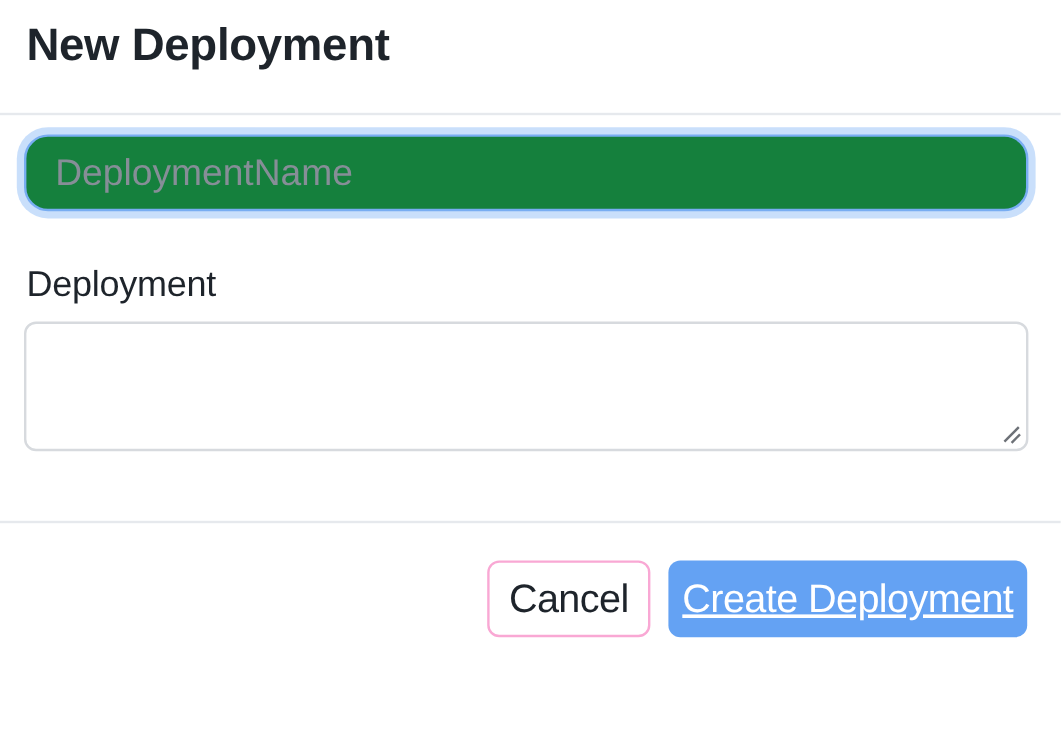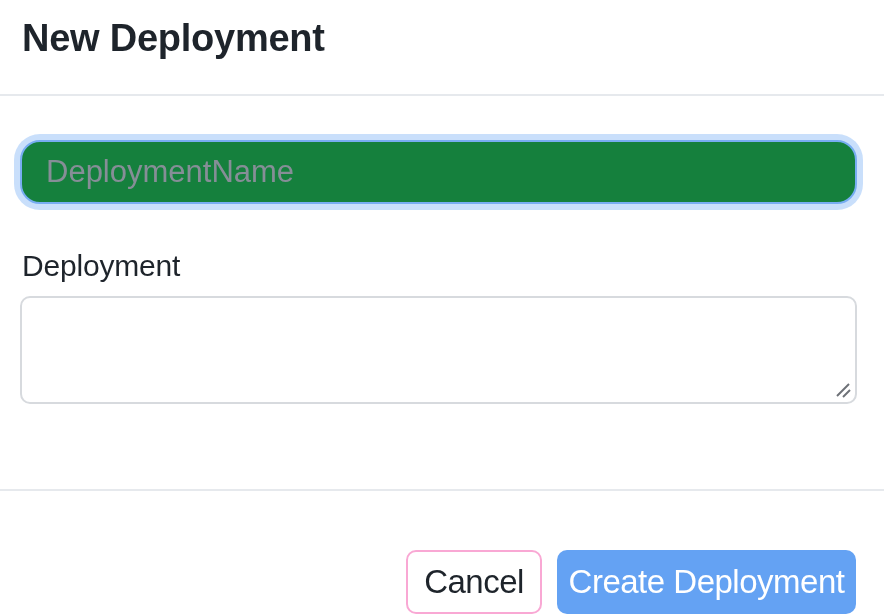--- a/index.html
+++ b/index.html
@@ -3,21 +3,21 @@
 <meta charset="utf-8">
 <style>
   * { margin: 0; padding: 0; box-sizing: border-box; }
   html, body {
     width: 884px; height: 614px;
     background: #ffffff;
     font-family: "Liberation Sans", sans-serif;
     color: #1e242b;
     overflow: hidden;
   }
-  .modal { width: 884px; height: 614px; display: flex; flex-direction: column; justify-content: space-between; }
+  .modal { width: 884px; height: 614px; display: flex; flex-direction: column; }
 
   
   .modal-header {
     padding: 14px 22px 0 22px;
     height: 96px;
     border-bottom: 2px solid #e6e9ed;
   }
   .modal-title {
     font-size: 38px;
     font-weight: 600;
@@ -108,20 +108,21 @@
     width: 136px;
     background: #ffffff;
     border: 2px solid #f9a8d4;
     color: #1e242b;
   }
   .btn-primary {
     width: 299px;
     background: #64a2f3;
     border: none;
     color: #ffffff;
+    text-decoration: underline;
   }
 </style>
 </head>
 <body>
 
 <div class="modal">
 
   <div class="modal-header">
     <h1 class="modal-title">New Deployment</h1>
   </div>

